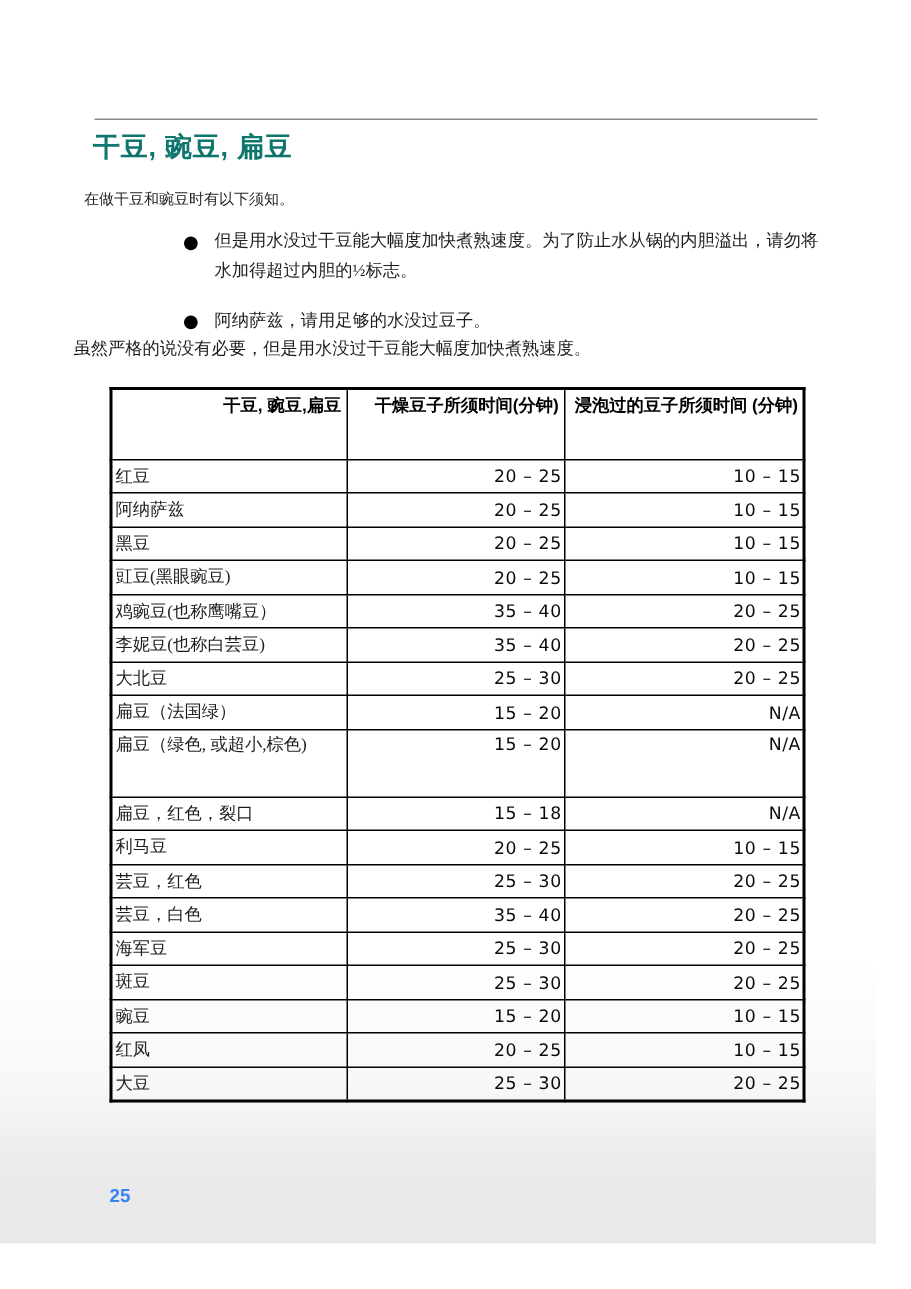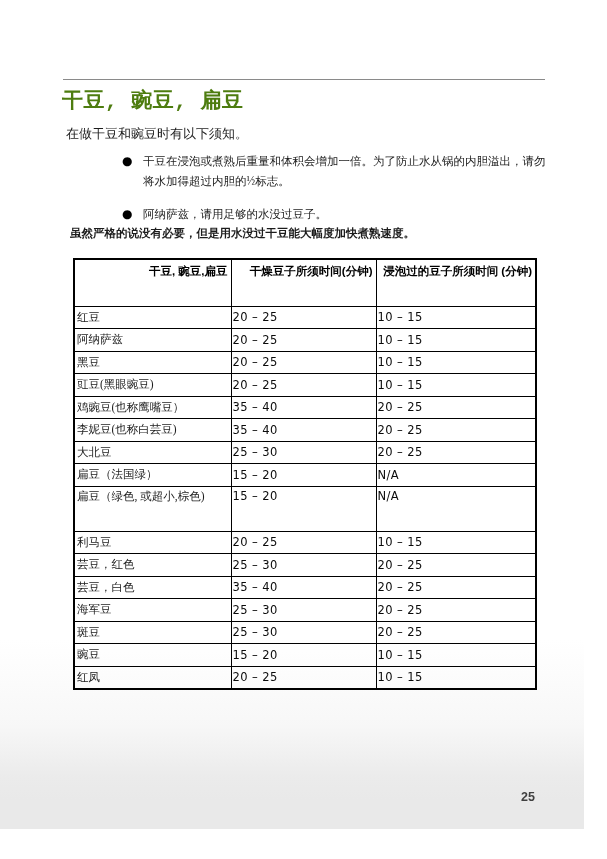--- a/index.html
+++ b/index.html
@@ -9,86 +9,86 @@
   }
   .scan-shade{
     position:absolute;left:0;top:640px;width:584px;height:189px;
     background:linear-gradient(180deg, rgba(233,233,233,0) 0%, rgba(233,233,233,0.35) 45%, rgba(233,233,233,0.9) 72%, #e9e9e9 85%, #e9e9e9 100%);
   }
   .rule{
     position:absolute;left:63px;top:79px;width:482px;height:1px;background:#8a8a8a;
   }
   .title{
     position:absolute;left:62px;top:86px;margin:0;
-    font-family:Liberation Mono, monospace;font-weight:bold;font-size:21px;
-    letter-spacing:0.5px;color:#4d7c0f;
+    font-family:Liberation Sans, sans-serif;font-weight:bold;font-size:18px;
+    letter-spacing:0.5px;color:#0f766e;
   }
   .intro{
-    position:absolute;left:66px;top:126px;margin:0;font-size:13px;line-height:16px;
+    position:absolute;left:56px;top:126px;margin:0;font-size:10px;line-height:16px;
   }
   .bullets{
     position:absolute;left:122px;top:151px;width:424px;margin:0;padding:0;list-style:none;
   }
   .bullets li{
     display:flex;margin-bottom:13px;
   }
   .dot{
     flex:0 0 21px;font-size:12px;line-height:20px;color:#000;
     font-family:"DejaVu Sans", sans-serif;
   }
   .bullet-text{
     font-size:11.5px;line-height:20px;
   }
   .note{
-    position:absolute;left:70px;top:225px;margin:0;font-size:11.5px;line-height:16px;font-weight:bold;
+    position:absolute;left:49px;top:225px;margin:0;font-size:11.5px;line-height:16px;
   }
   .bean-table{
     position:absolute;left:73px;top:258px;width:462px;
     border-collapse:collapse;table-layout:fixed;border:2.5px solid #000;
   }
   .bean-table th, .bean-table td{
     border:1.5px solid #000;overflow:hidden;
   }
   .bean-table thead tr{height:47px;}
   .bean-table th{
     font-family:"Liberation Sans", sans-serif;font-weight:bold;font-size:11.5px;
     vertical-align:top;padding:4px 3px 0 3px;text-align:right;line-height:15px;color:#000;
   }
   .bean-table tbody tr{height:22.5px;}
   .bean-table tbody tr.tall{height:45px;}
   .bean-table tbody tr.tall td{vertical-align:top;padding-top:2px;}
   .c-name{
     text-align:left;padding:0 2px;font-size:11.5px;font-family:"Liberation Serif", serif;margin-top:48px;
   }
   .c-num{
-    text-align:left;font-size:11.5px;font-family:"DejaVu Sans", sans-serif;
+    text-align:right;font-size:11.5px;font-family:"DejaVu Sans", sans-serif;
     letter-spacing:0.4px;color:#0a0a0a;
   }
   .pagenum{
-    position:absolute;left:73px;top:790px;width:462px;text-align:right;
-    font-family:"Liberation Sans", sans-serif;font-weight:bold;font-size:12.5px;color:#404040;
+    position:absolute;left:73px;top:790px;width:462px;text-align:left;
+    font-family:"Liberation Sans", sans-serif;font-weight:bold;font-size:12.5px;color:#3b82f6;
   }
 </style>
 </head>
 <body>
 
 <div>
 
   <div class="scan-shade"></div>
 
   <div class="rule"></div>
 
   <h1 class="title">干豆, 豌豆, 扁豆</h1>
 
   <p class="intro">在做干豆和豌豆时有以下须知。</p>
 
   <ul class="bullets">
     <li>
       <span class="dot">●</span>
-      <span class="bullet-text">干豆在浸泡或煮熟后重量和体积会增加一倍。为了防止水从锅的内胆溢出，请勿将水加得超过内胆的½标志。</span>
+      <span class="bullet-text">但是用水没过干豆能大幅度加快煮熟速度。为了防止水从锅的内胆溢出，请勿将水加得超过内胆的½标志。</span>
     </li>
     <li>
       <span class="dot">●</span>
       <span class="bullet-text">阿纳萨兹，请用足够的水没过豆子。</span>
     </li>
   </ul>
 
   <p class="note">虽然严格的说没有必要，但是用水没过干豆能大幅度加快煮熟速度。</p>
 
   <table class="bean-table">
@@ -144,20 +144,25 @@
           <td class="c-name">扁豆（法国绿）</td>
           <td class="c-num">15 – 20</td>
           <td class="c-num">N/A</td>
         </tr>
         <tr class="tall">
           <td class="c-name">扁豆（绿色, 或超小,棕色)</td>
           <td class="c-num">15 – 20</td>
           <td class="c-num">N/A</td>
         </tr>
         <tr>
+          <td class="c-name">扁豆，红色，裂口</td>
+          <td class="c-num">15 – 18</td>
+          <td class="c-num">N/A</td>
+        </tr>
+        <tr>
           <td class="c-name">利马豆</td>
           <td class="c-num">20 – 25</td>
           <td class="c-num">10 – 15</td>
         </tr>
         <tr>
           <td class="c-name">芸豆，红色</td>
           <td class="c-num">25 – 30</td>
           <td class="c-num">20 – 25</td>
         </tr>
         <tr>
@@ -178,18 +183,23 @@
         <tr>
           <td class="c-name">豌豆</td>
           <td class="c-num">15 – 20</td>
           <td class="c-num">10 – 15</td>
         </tr>
         <tr>
           <td class="c-name">红凤</td>
           <td class="c-num">20 – 25</td>
           <td class="c-num">10 – 15</td>
         </tr>
+        <tr>
+          <td class="c-name">大豆</td>
+          <td class="c-num">25 – 30</td>
+          <td class="c-num">20 – 25</td>
+        </tr>
       </tbody>
   </table>
 
   <div class="pagenum">25</div>
 
 </div>
 
 </body></html>

